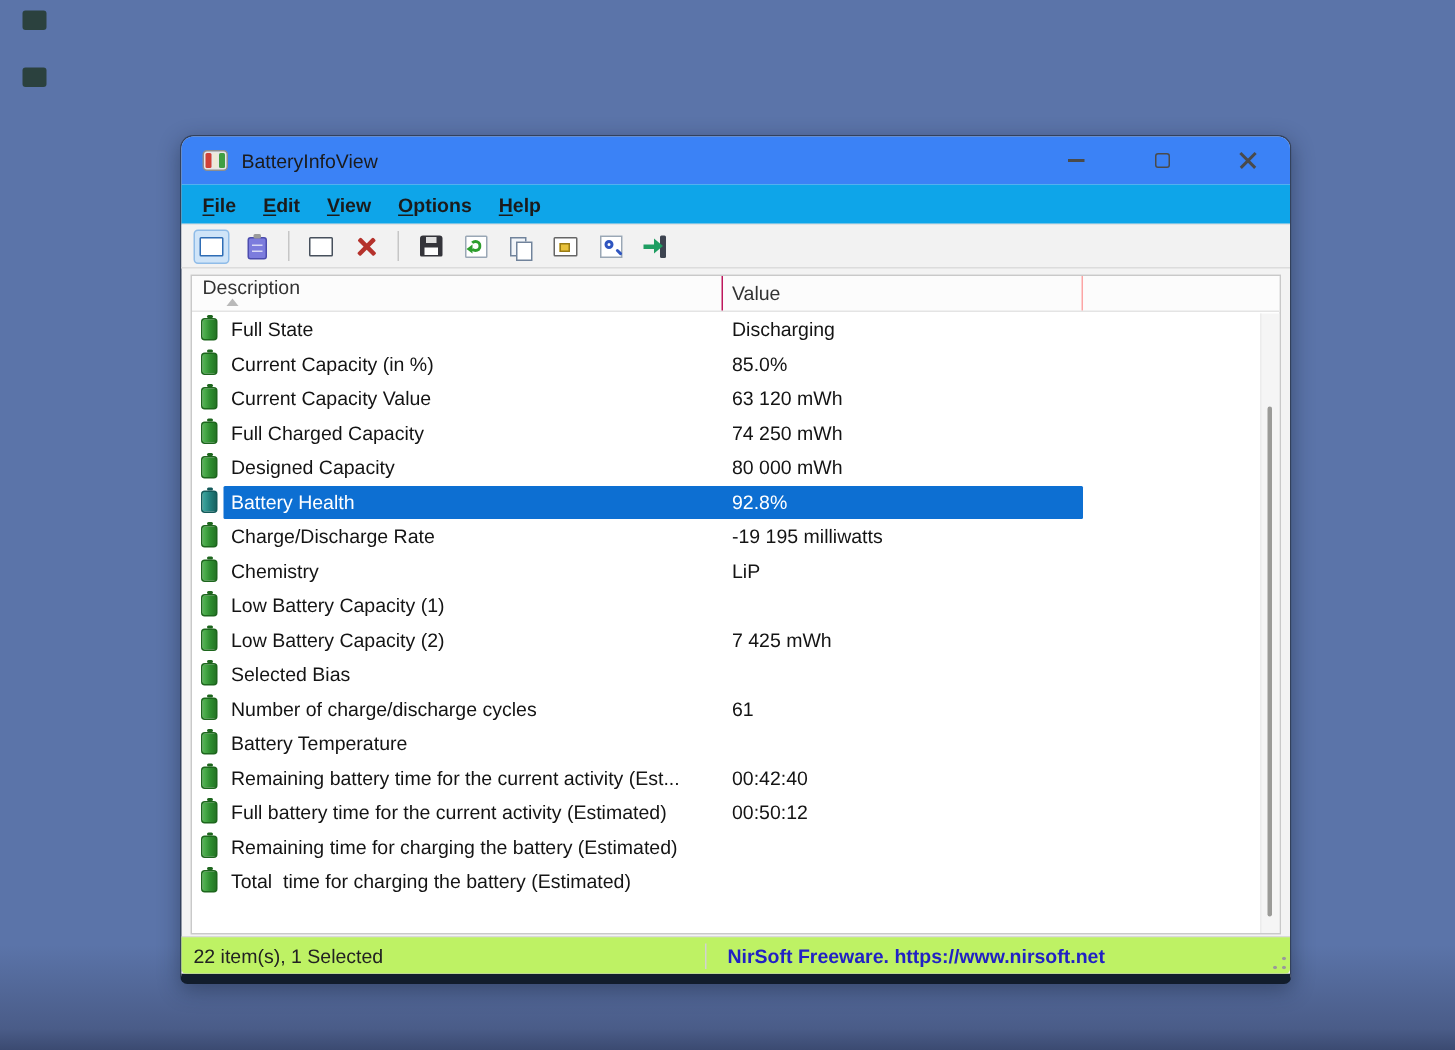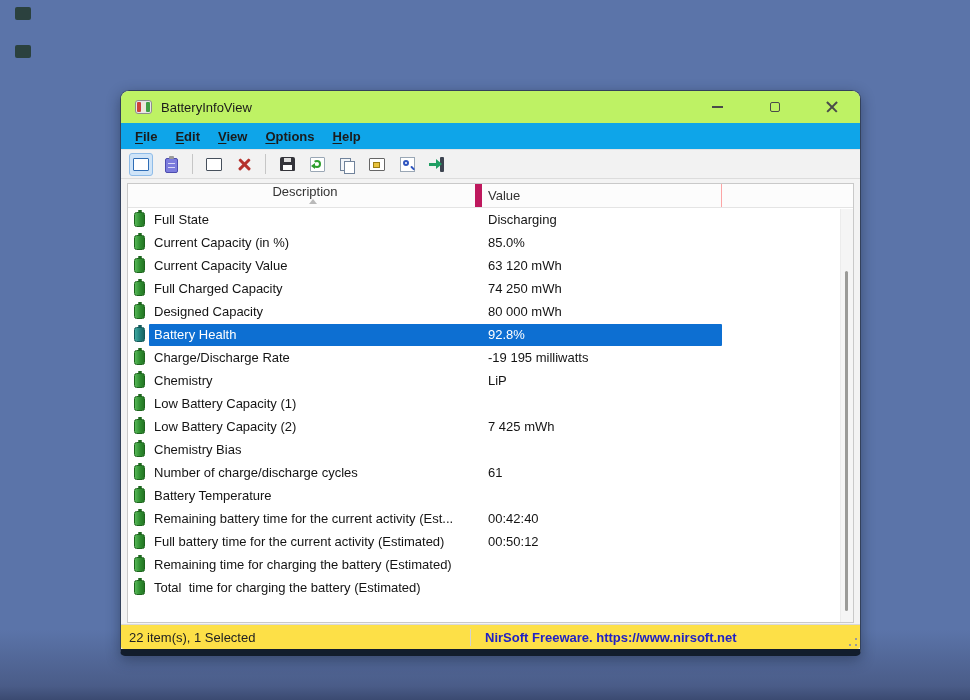--- a/index.html
+++ b/index.html
@@ -17,21 +17,21 @@
   
   #win {
     position:absolute; left:120px; top:90px; width:741px; height:566px;
     background:#f3f3f3;
     border:1px solid #33415c;
     border-bottom:7px solid #121d2c;
     border-radius:9px 9px 5px 5px;
     box-shadow:0 4px 14px rgba(20,30,50,.45);
   }
   
-  .titlebar { height:32px; display:flex; align-items:center; padding-left:14px; border-radius:8px 8px 0 0; background:#bef264; }
+  .titlebar { height:32px; display:flex; align-items:center; padding-left:14px; border-radius:8px 8px 0 0; background:#3b82f6; }
   .app-icon { width:17px; height:14px; border:1px solid #8d8d8d; border-radius:3px; background:#e7e7e7; display:flex; padding:1px; gap:1px; }
   .app-icon i { flex:1; border-radius:1px; }
   .app-icon .s1{ background:#cf4038; } .app-icon .s2{ background:#efe9d6; } .app-icon .s3{ background:#3f9f43; }
   .title-text { margin-left:9px; font-size:13px; color:#1b1b1b; }
   .caption-btns { margin-left:auto; display:flex; height:100%; }
   .cap-btn { width:57px; height:100%; display:flex; align-items:center; justify-content:center; }
   .glyph-min { width:11px; height:1.6px; background:#4a4a4a; }
   .glyph-max { width:10px; height:10px; border:1.5px solid #4a4a4a; border-radius:2px; }
   .glyph-close { position:relative; width:12px; height:12px; }
   .glyph-close::before,.glyph-close::after { content:""; position:absolute; left:-1px; top:5px; width:14px; height:1.6px; background:#4a4a4a; }
@@ -76,40 +76,40 @@
   .ic-find .lens { position:absolute; left:2px; top:2px; width:6px; height:6px; border:2px solid #2f55c0; border-radius:50%; }
   .ic-find .hdl { position:absolute; left:9px; top:9px; width:5px; height:2.4px; background:#2f55c0; transform:rotate(45deg); border-radius:1px; }
   .ic-exit { position:relative; width:16px; height:15px; }
   .ic-exit .door { position:absolute; left:11px; top:0; width:4px; height:15px; background:#3d4450; border-radius:1px; }
   .ic-exit .stem { position:absolute; left:0; top:6px; width:8px; height:3.4px; background:#1f9e62; }
   .ic-exit .head { position:absolute; left:7px; top:2.6px; width:0; height:0; border-top:5px solid transparent; border-bottom:5px solid transparent; border-left:6px solid #1f9e62; }
 
   
   .listwrap { position:relative; margin:4px 6px 0 6px; height:440px; background:#fff; border:1px solid #c9c9c9; overflow:hidden; }
   .lv-header { display:flex; height:24px; background:#fcfcfc; border-bottom:1px solid #e4e4e4; font-size:13px; color:#333; }
-  .col-desc { width:354px; display:flex; align-items:center; padding-left:7px; border-right:7px solid #be185d;flex-direction:column; }
+  .col-desc { width:354px; display:flex; padding-left:7px; border-right:1px solid #be185d;flex-direction:column; }
   .col-value { width:240px; display:flex; align-items:center; padding-left:6px; border-right:1px solid #fca5a5; }
   .col-fill { flex:1; }
   .sort-caret { width:0; height:0; margin-left:16px; border-left:4px solid transparent; border-right:4px solid transparent; border-bottom:5px solid #b9b9b9; }
   .rows { position:relative; }
   .row { position:relative; height:23px; font-size:13px; color:#141414; }
   .row-hl { position:absolute; left:21px; top:0.5px; width:573px; height:22px; background:#0d6fd2; border-radius:1px; }
   .bat { position:absolute; left:6px; top:4px; width:11px; height:15px; background:linear-gradient(90deg,#57b757,#2f8f31 55%,#247524); border:1px solid #1d661d; border-radius:2.5px; }
   .bat::before { content:""; position:absolute; left:2.5px; top:-3px; width:4px; height:2px; background:#1d661d; border-radius:1px; }
   .row.selected .bat { background:linear-gradient(90deg,#3fa8a0,#217f7d 55%,#186362); border-color:#135a5a; }
   .row.selected .bat::before { background:#135a5a; }
   .row-desc { position:absolute; left:26px; top:3.5px; white-space:pre; }
   .row-value { position:absolute; left:360px; top:3.5px; white-space:pre; }
   .row.selected .row-desc, .row.selected .row-value { color:#fff; }
   
   .vscroll { position:absolute; top:25px; right:0; bottom:0; width:13px; background:#f5f5f5; border-left:1px solid #ececec; }
   .vthumb { position:absolute; right:5px; top:62px; width:3px; height:340px; background:#9b9b98; border-radius:2px; }
 
   
-  .statusbar { position:absolute; left:0; right:0; bottom:0; height:25px; background:#fde047; border-top:1px solid #d9d9d9; font-size:13px; display:flex; align-items:center; border-radius:0 0 3px 3px; }
+  .statusbar { position:absolute; left:0; right:0; bottom:0; height:25px; background:#bef264; border-top:1px solid #d9d9d9; font-size:13px; display:flex; align-items:center; border-radius:0 0 3px 3px; }
   .sb-left { padding-left:8px; color:#222; width:349px; }
   .sb-sep { width:1px; height:17px; background:#d2d2d2; }
   .sb-right { padding-left:14px; color:#2121c4; font-weight:bold; }
   .grip { position:absolute; right:2px; bottom:2px; width:10px; height:10px;
     background:
       radial-gradient(circle at 8px 2px,#9a9a9a 1px,transparent 1.4px),
       radial-gradient(circle at 8px 8px,#9a9a9a 1px,transparent 1.4px),
       radial-gradient(circle at 2px 8px,#9a9a9a 1px,transparent 1.4px); }
 </style>
 </head>
@@ -251,21 +251,21 @@
           <span class="row-desc">Low Battery Capacity (1)</span>
           <span class="row-value"></span>
         </div>
         <div class="row">
           <span class="bat"></span>
           <span class="row-desc">Low Battery Capacity (2)</span>
           <span class="row-value">7 425 mWh</span>
         </div>
         <div class="row">
           <span class="bat"></span>
-          <span class="row-desc">Chemistry Bias</span>
+          <span class="row-desc">Selected Bias</span>
           <span class="row-value"></span>
         </div>
         <div class="row">
           <span class="bat"></span>
           <span class="row-desc">Number of charge/discharge cycles</span>
           <span class="row-value">61</span>
         </div>
         <div class="row">
           <span class="bat"></span>
           <span class="row-desc">Battery Temperature</span>

